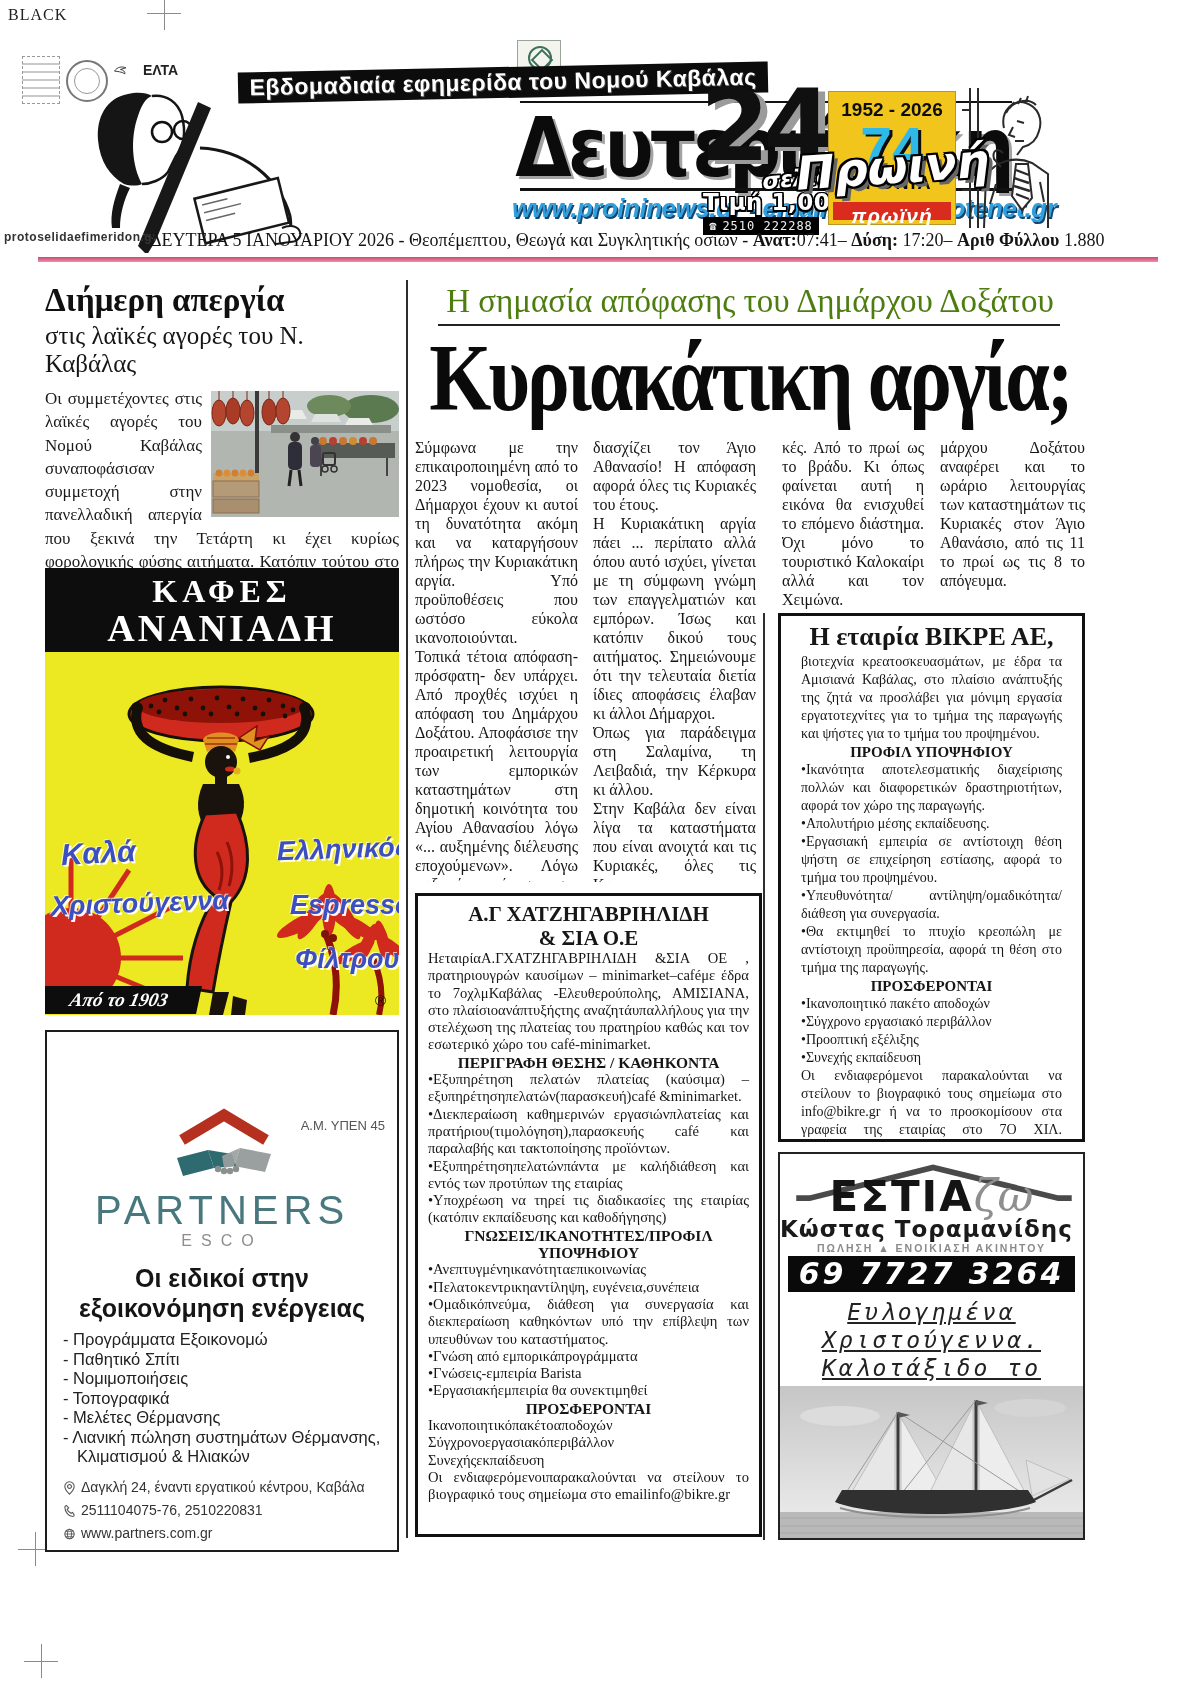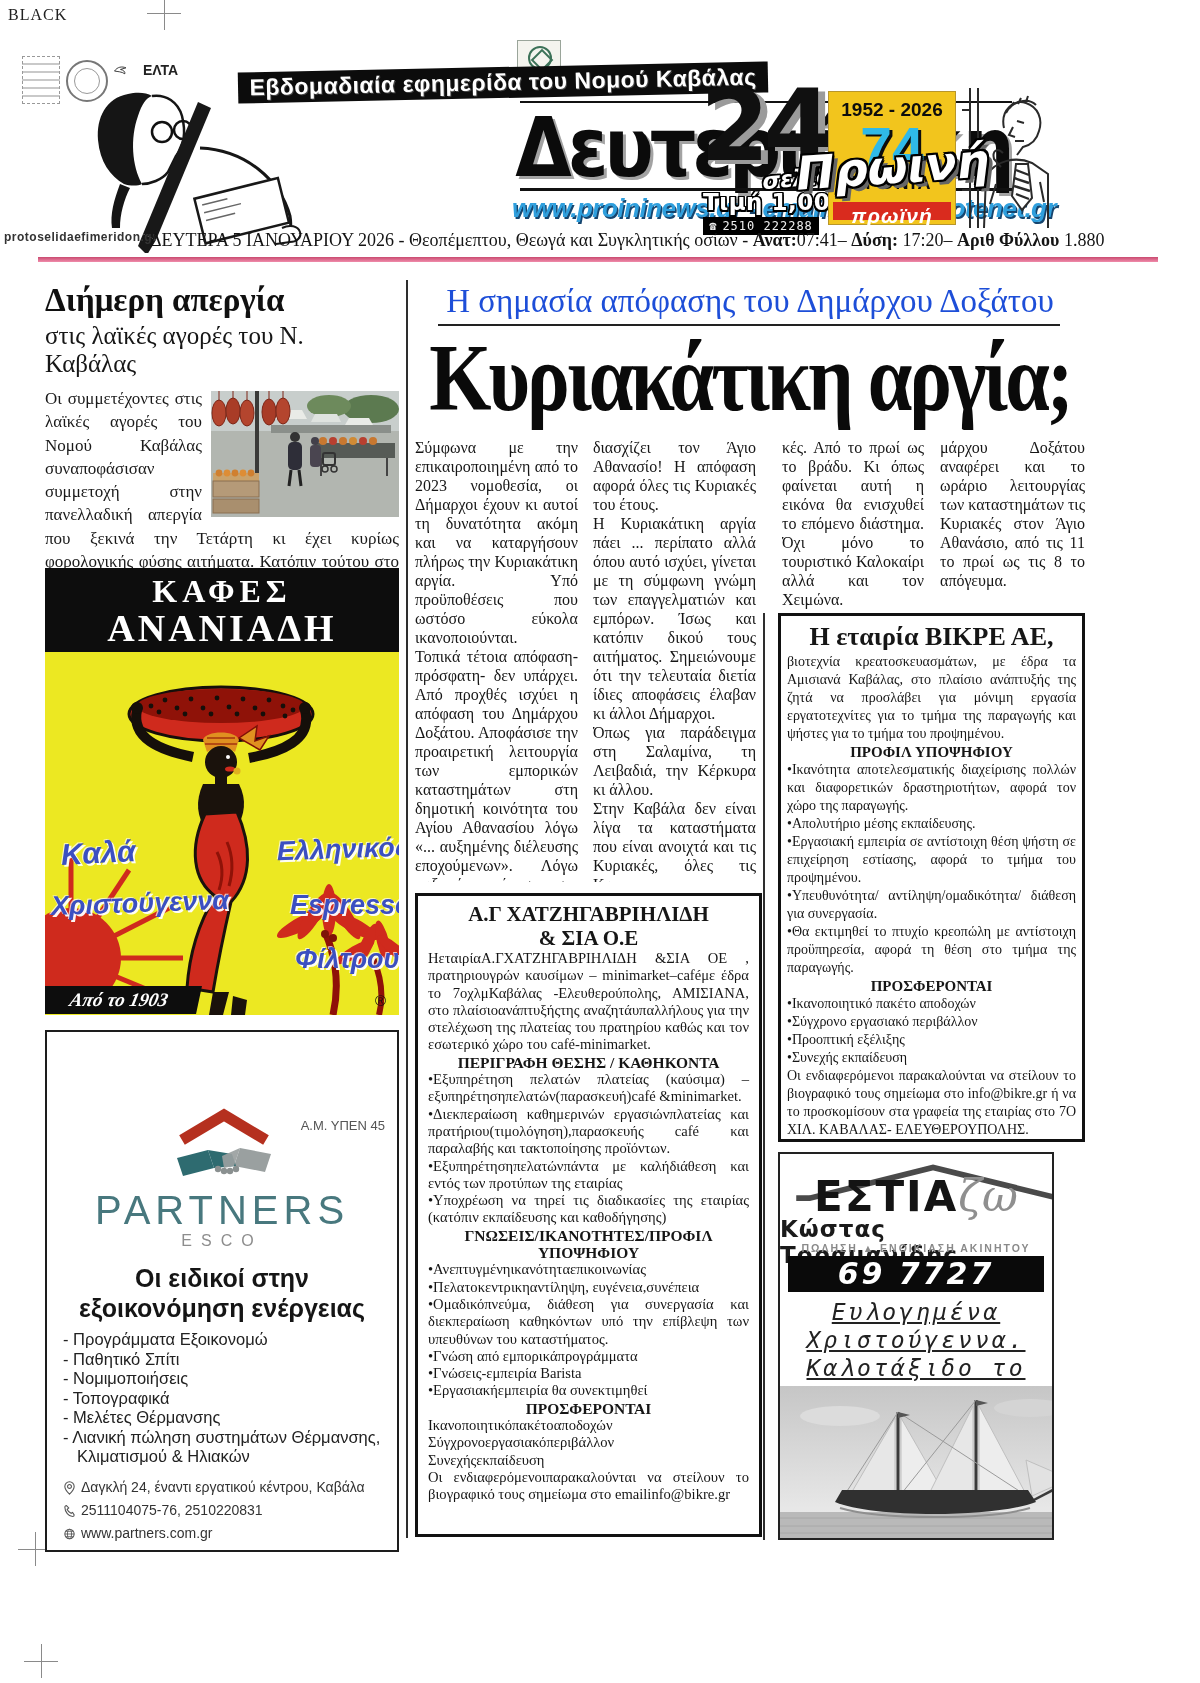--- a/index.html
+++ b/index.html
@@ -111,47 +111,47 @@
   .pa-h { position:absolute; left:0; right:0; text-align:center; font:bold 25px "Liberation Sans", sans-serif; color:#151515; }
   .pa-h1 { top:232px; } .pa-h2 { top:262px; }
   .pa-list { position:absolute; left:16px; top:298px; right:10px; font:16.5px/19.5px "Liberation Sans", sans-serif; color:#222; }
   .pa-item { white-space:pre-line; padding-left:14px; text-indent:-14px; }
   .pa-contact { position:absolute; left:16px; top:444px; right:10px; font:14px/23px "Liberation Sans", sans-serif; color:#333; }
   .pa-row { display:flex; align-items:center; gap:5px; }
   .pa-ic { width:13px; height:14px; flex:0 0 13px; }
 
   
   .kicker { position:absolute; left:415px; top:283px; width:670px; text-align:center;
-            font:400 33px "Liberation Serif", serif; color:#1d4ed8; }
+            font:400 33px "Liberation Serif", serif; color:#4d7c0f; }
   .kicker-rule { position:absolute; left:438px; top:324px; width:622px; height:2px; background:#222; }
   .headline { position:absolute; left:413px; top:330px; width:674px; text-align:center;
               font:bold 80px/1 "Liberation Serif", serif; letter-spacing:-3px; color:#0a0a0a;
               transform:scaleY(1.2); transform-origin:top; white-space:nowrap; }
   .mcol { position:absolute; top:438px; font:16px/19px "Liberation Serif", serif; text-align:justify;
           white-space:pre-line; color:#161616; overflow:hidden; }
   .mcol1 { left:415px; width:163px; height:444px; }
   .mcol2 { left:593px; width:163px; height:444px; }
   .mcol3 { left:782px; width:142px; height:172px; }
   .mcol4 { left:940px; width:145px; height:172px; }
 
   
   .boxad { border:3px solid #111; background:#fff; overflow:hidden; }
   .fuel { position:absolute; left:415px; top:893px; width:347px; height:644px; padding:6px 10px;
           font:14.6px/17.3px "Liberation Serif", serif; text-align:justify; }
   .fuel-title { text-align:center; font:bold 21px/24px "Liberation Serif", serif; }
   .sec-head { text-align:center; font-weight:bold; white-space:pre-line; }
   .fuel .sec-head { font-size:15.5px; }
   .plain-left { text-align:left; }
 
-  .bikre { position:absolute; left:778px; top:613px; width:307px; height:529px; padding:5px 6px;
+  .bikre { position:absolute; left:778px; top:613px; width:307px; height:529px; padding:5px 20px;
            font:14px/18px "Liberation Serif", serif; text-align:justify; }
   .bikre-title { text-align:center; font:bold 26px/32px "Liberation Serif", serif; }
   .bikre .sec-head { font-size:15px; }
 
-  .estia { position:absolute; left:778px; top:1152px; width:276px; height:388px; border:2px solid #222; background:#fff;
+  .estia { position:absolute; left:778px; top:1152px; width:307px; height:388px; border:2px solid #222; background:#fff;
            overflow:hidden; font-family:"DejaVu Sans", sans-serif; }
   .estia-roof { position:absolute; left:0; top:4px; width:307px; height:44px; }
   .estia-brandrow { position:absolute; left:0; right:0; top:16px; text-align:center; white-space:nowrap; }
   .estia-brand { font:900 42px "DejaVu Sans", sans-serif; color:#141414; letter-spacing:2px; }
   .estia-script { font:italic 44px "DejaVu Serif", serif; color:#8f8f8f; }
   .estia-owner { position:absolute; left:0; right:0; top:62px; text-align:left;
                  font:bold 23px "DejaVu Sans", sans-serif; color:#1a1a1a; letter-spacing:1px; }
   .estia-serv { position:absolute; left:0; right:0; top:88px; text-align:center;
                 font:bold 10.5px "Liberation Sans", sans-serif; color:#8a8a8a; letter-spacing:2px; }
   .estia-phone { position:absolute; left:8px; right:8px; top:102px; height:36px; background:#0a0a0a; color:#fff;

